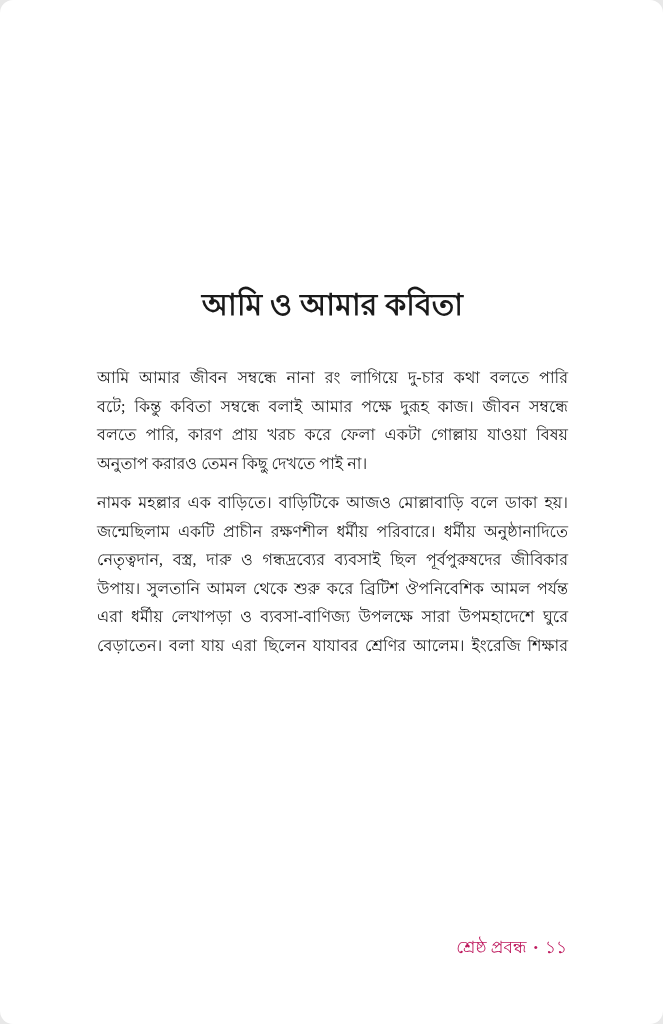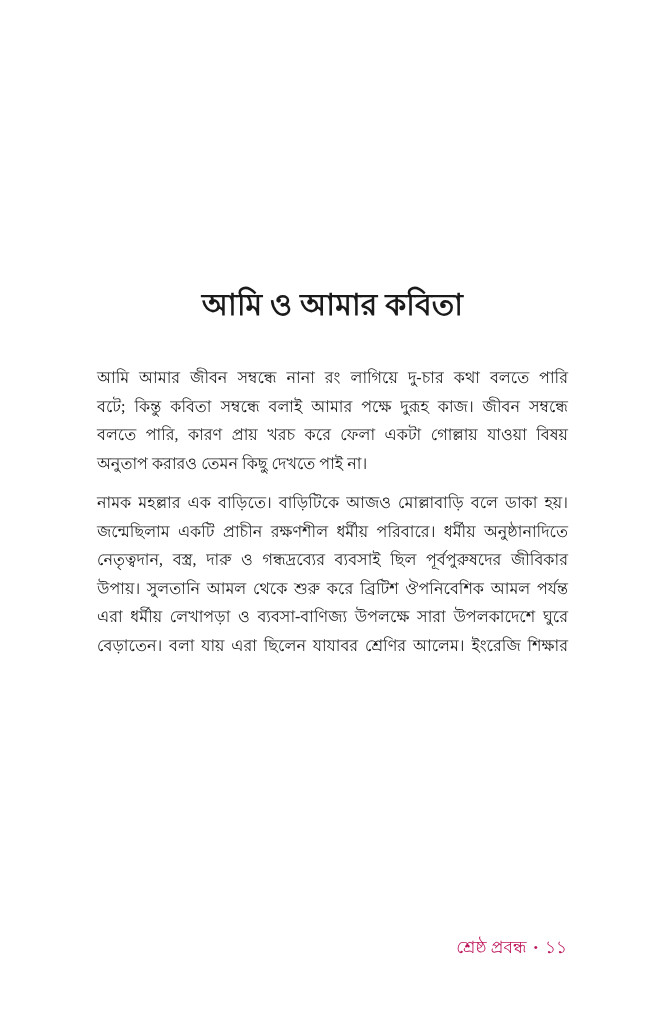--- a/index.html
+++ b/index.html
@@ -4,20 +4,21 @@
 <style>
   html, body { margin: 0; padding: 0; background: #e8e8e8; }
   .page {
     position: relative;
     width: 663px;
     height: 1024px;
     margin: 0 auto;
     background: #ffffff;
     overflow: hidden;
     font-family: "Liberation Serif", "DejaVu Serif", serif;
+    border-radius: 13px;
   }
   .content {
     position: absolute;
     left: 97px;
     top: 0;
     width: 471px;
     color: #1a1a1a;
   }
   .title {
     margin: 283px 0 0 0;
@@ -66,21 +67,21 @@
           <div class="line">আমি আমার জীবন সম্বন্ধে নানা রং লাগিয়ে দু-চার কথা বলতে পারি</div>
           <div class="line">বটে; কিন্তু কবিতা সম্বন্ধে বলাই আমার পক্ষে দুরূহ কাজ। জীবন সম্বন্ধে</div>
           <div class="line">বলতে পারি, কারণ প্রায় খরচ করে ফেলা একটা গোল্লায় যাওয়া বিষয়</div>
           <div class="line para-end">অনুতাপ করারও তেমন কিছু দেখতে পাই না।</div>
         </div>
         <div class="para">
           <div class="line">নামক মহল্লার এক বাড়িতে। বাড়িটিকে আজও মোল্লাবাড়ি বলে ডাকা হয়।</div>
           <div class="line">জন্মেছিলাম একটি প্রাচীন রক্ষণশীল ধর্মীয় পরিবারে। ধর্মীয় অনুষ্ঠানাদিতে</div>
           <div class="line">নেতৃত্বদান, বস্ত্র, দারু ও গন্ধদ্রব্যের ব্যবসাই ছিল পূর্বপুরুষদের জীবিকার</div>
           <div class="line">উপায়। সুলতানি আমল থেকে শুরু করে ব্রিটিশ ঔপনিবেশিক আমল পর্যন্ত</div>
-          <div class="line">এরা ধর্মীয় লেখাপড়া ও ব্যবসা-বাণিজ্য উপলক্ষে সারা উপলকাদেশে ঘুরে</div>
+          <div class="line">এরা ধর্মীয় লেখাপড়া ও ব্যবসা-বাণিজ্য উপলক্ষে সারা উপমহাদেশে ঘুরে</div>
           <div class="line">বেড়াতেন। বলা যায় এরা ছিলেন যাযাবর শ্রেণির আলেম। ইংরেজি শিক্ষার</div>
         </div>
       </div>
   </div>
   <div class="footer">
     <span>শ্রেষ্ঠ প্রবন্ধ</span>
     <span class="bullet">•</span>
     <span>১১</span>
   </div>
 </div>

